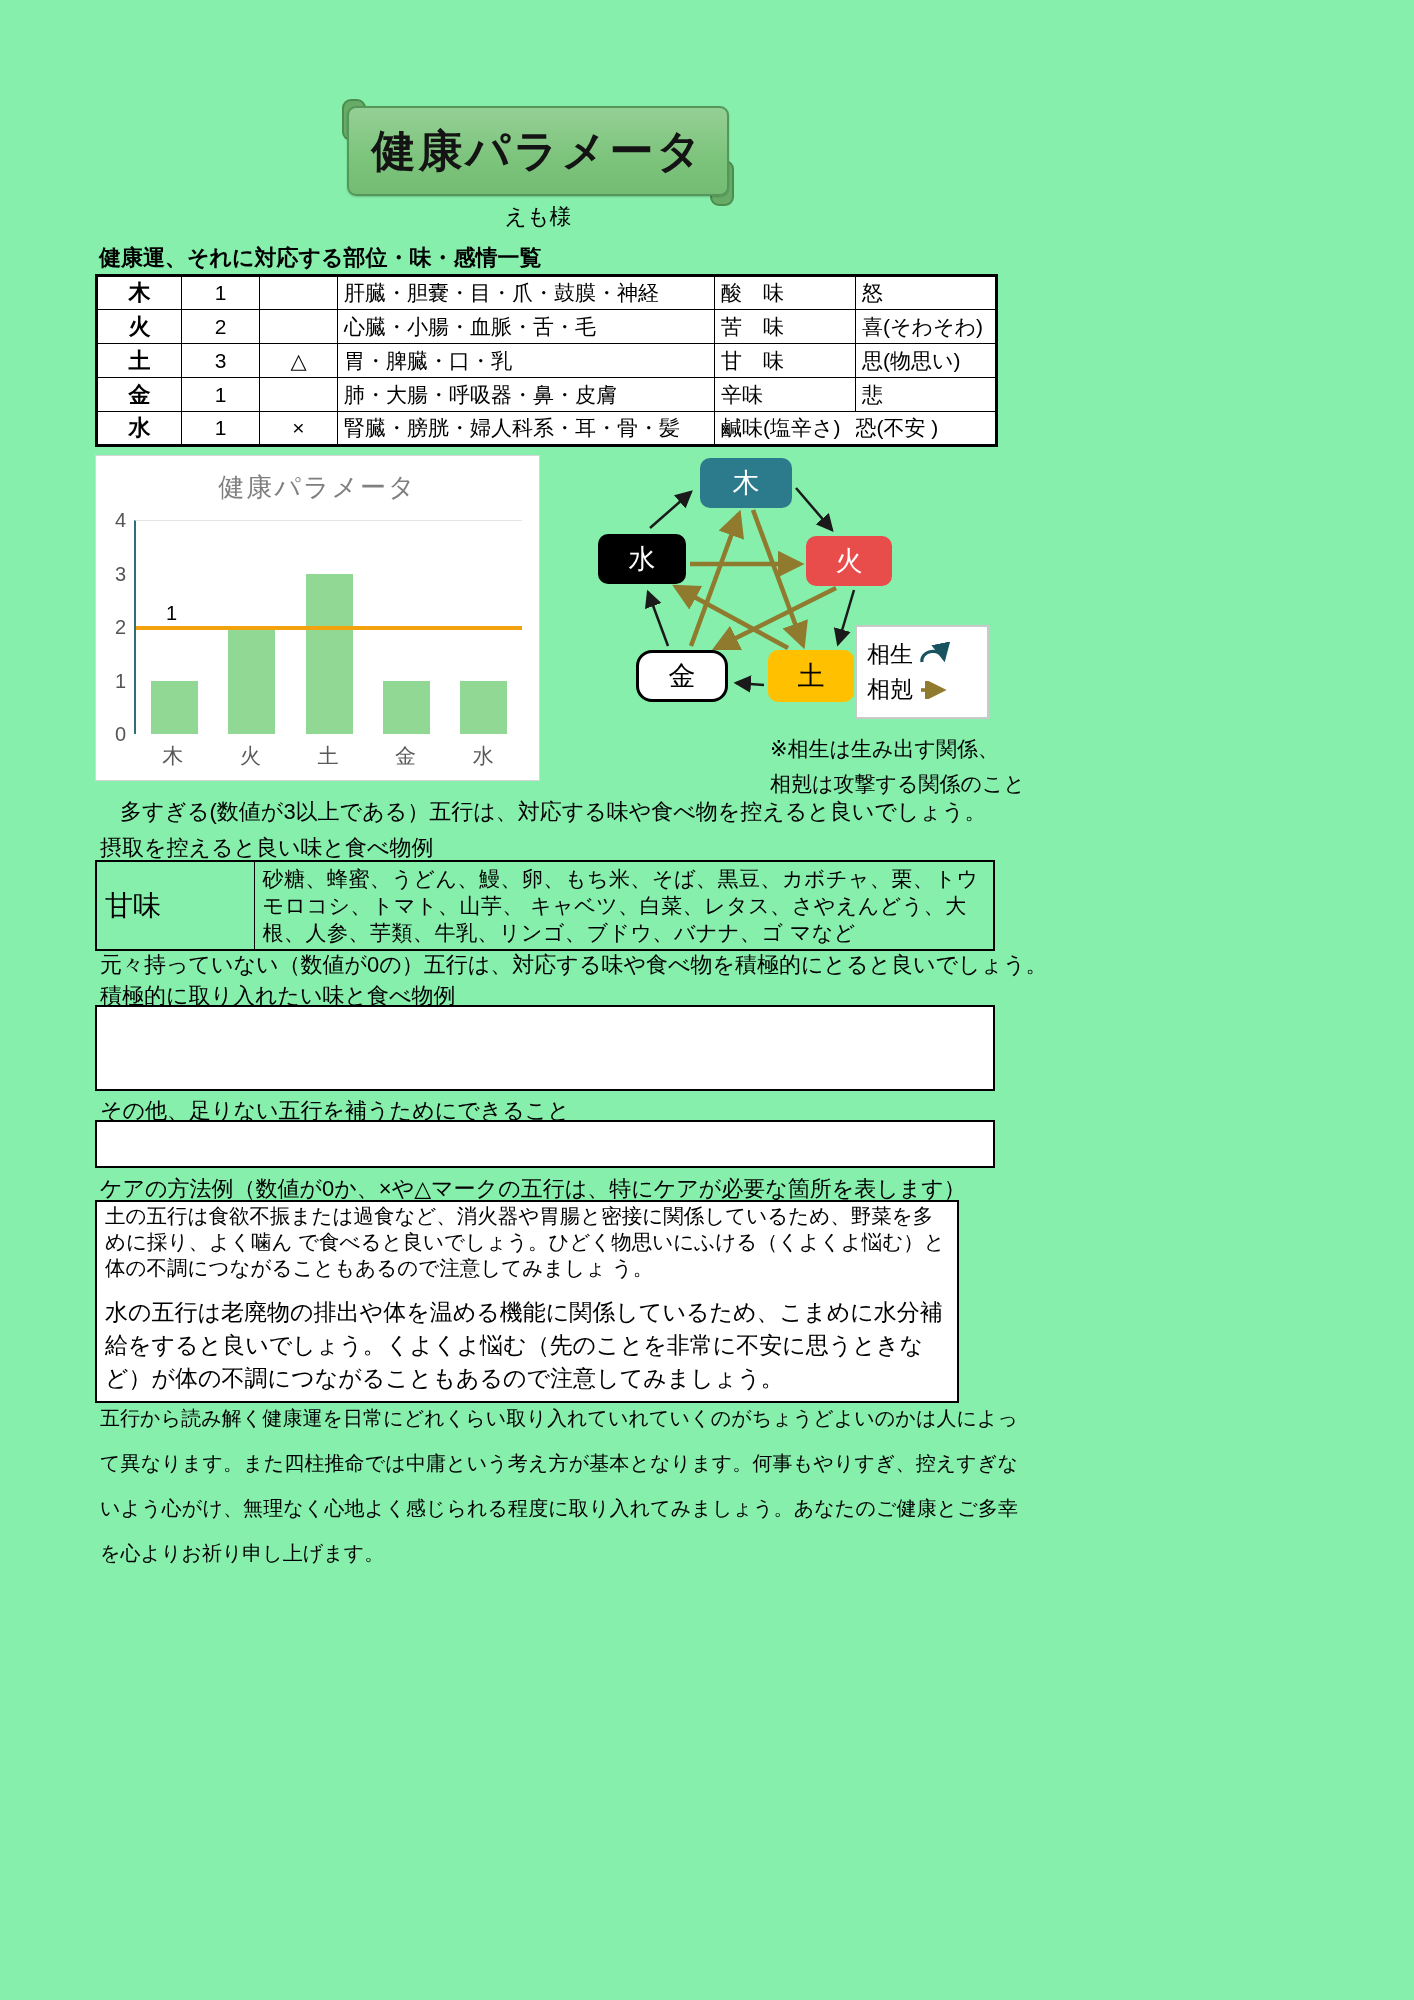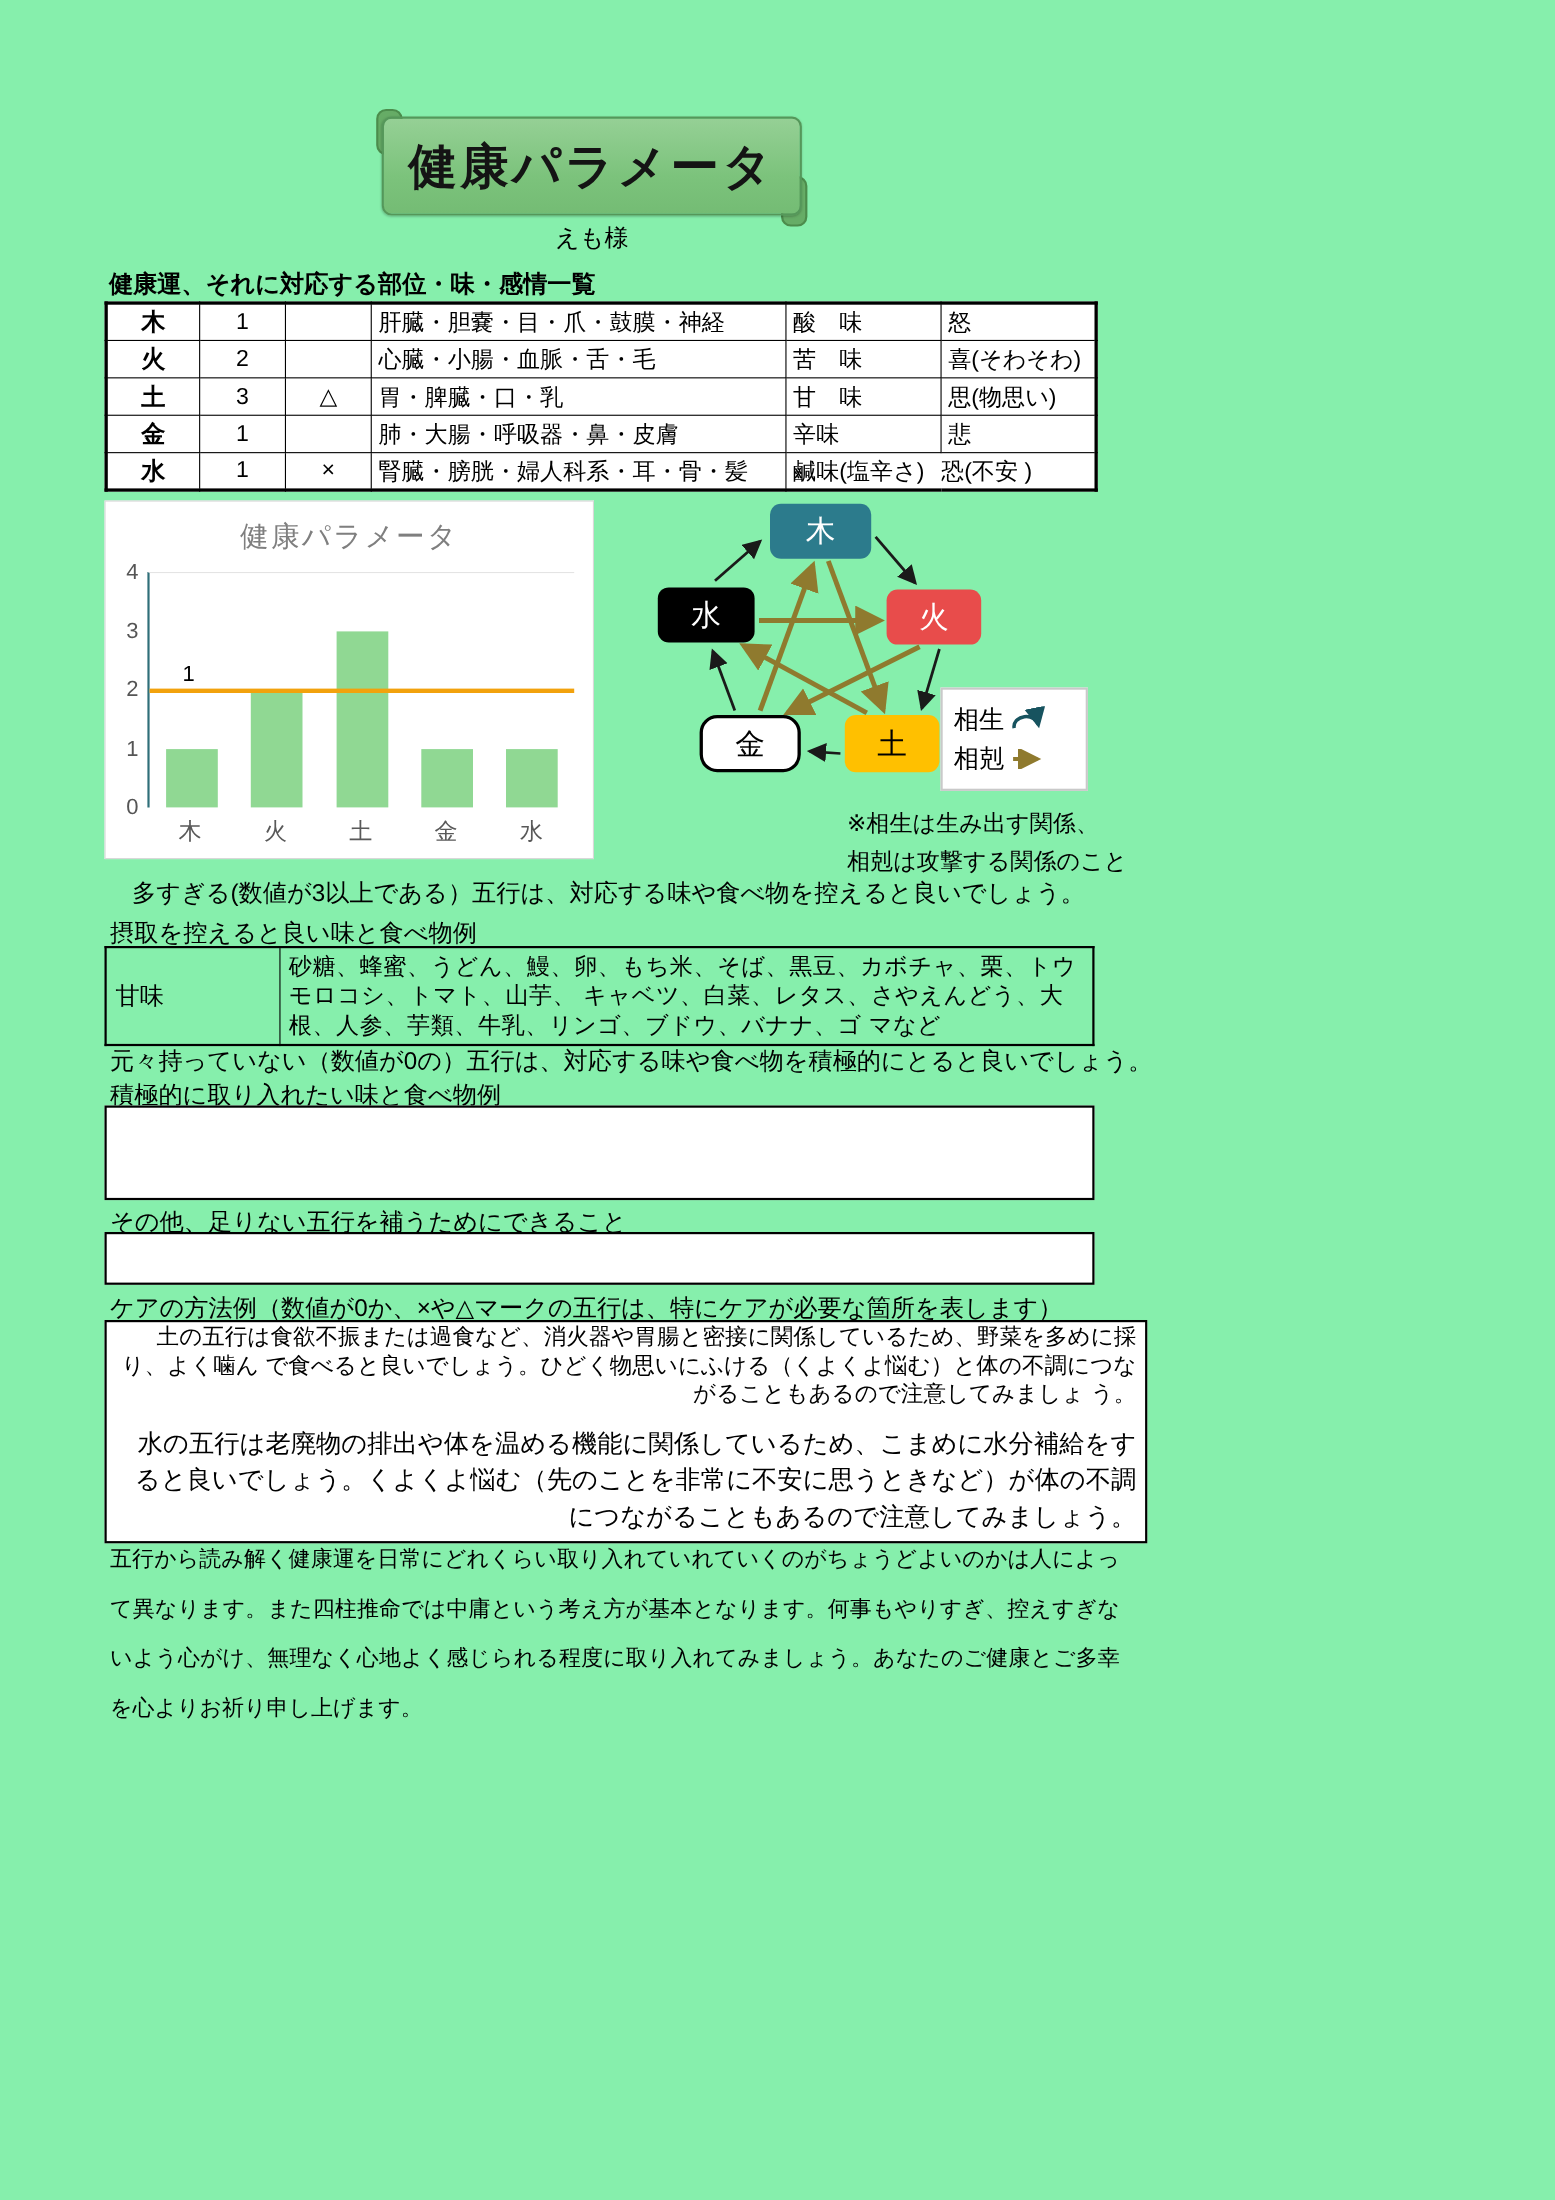--- a/index.html
+++ b/index.html
@@ -50,24 +50,24 @@
   .node.fire  { left:216px; top:84px;  width:86px; height:50px; }
   .node.metal { left:46px;  top:198px; width:92px; height:52px; border:3px solid #000; border-radius:16px; }
   .node.earth { left:178px; top:198px; width:86px; height:52px; }
   .legend { position:absolute; left:265px; top:173px; width:134px; height:94px; border:2px solid #C9C9C9; background:#fff; padding:12px 10px; display:flex; flex-direction:column; justify-content:space-between; z-index:2; }
   .legend-row { display:flex; align-items:center; gap:5px; font-size:23px; }
   .diagram-note { position:absolute; left:770px; top:731px; font-size:21px; line-height:35px; }
 
   
   .avoid-table { position:absolute; left:95px; top:860px; width:900px; border-collapse:collapse; border:2.5px solid #000; table-layout:fixed; }
   .avoid-table td { border:1.5px solid #000; font-size:21px; padding:3px 8px; vertical-align:middle; }
-  .avoid-table td.label { width:158px; font-size:22px; }
+  .avoid-table td.label { width:158px; font-size:28px; }
   .avoid-table td.foods { line-height:27px; letter-spacing:0.5px; }
   .empty-box { position:absolute; left:95px; width:900px; border:2px solid #000; background:#fff; }
-  .care-box { position:absolute; left:95px; top:1200px; width:948px; min-height:188px; border:2.5px solid #000; padding:1px 8px 6px 8px; background:#fff;text-align:right; }
+  .care-box { position:absolute; left:95px; top:1200px; width:864px; min-height:188px; border:2.5px solid #000; padding:1px 8px 6px 8px; background:#fff; }
   .care-box .p1 { font-size:20.5px; line-height:26px; }
   .care-box .p2 { font-size:23px; line-height:33px; margin-top:15px; }
   .closing { position:absolute; left:100px; top:1396px; width:918px; font-size:20px; line-height:45px; text-align:justify; }
 </style>
 </head>
 <body>
 
 <div class="page">
 
   <div class="banner">

